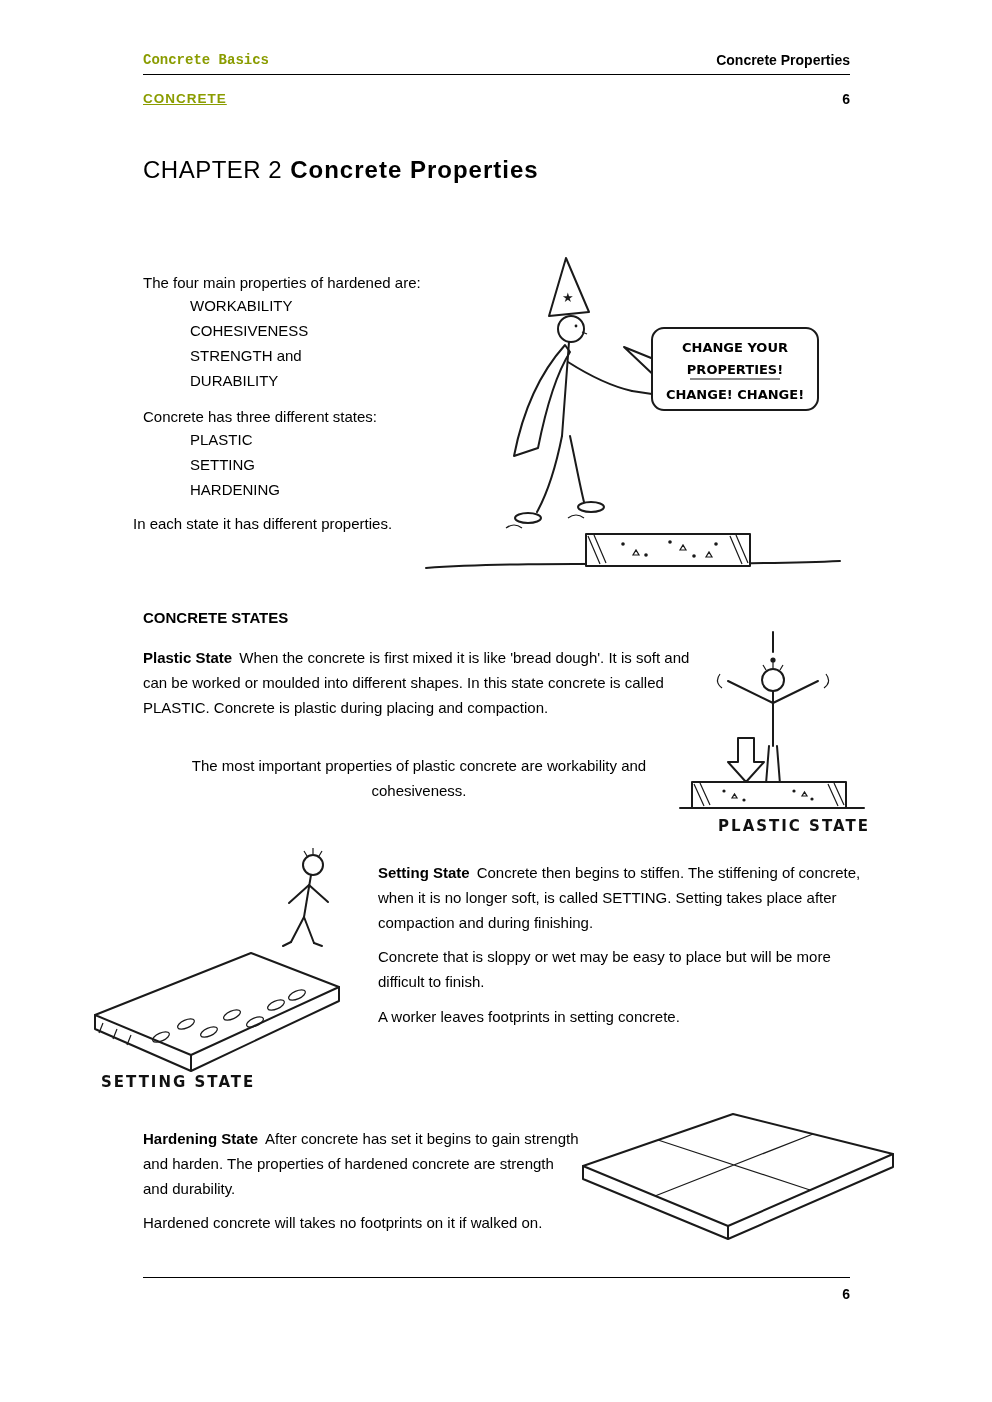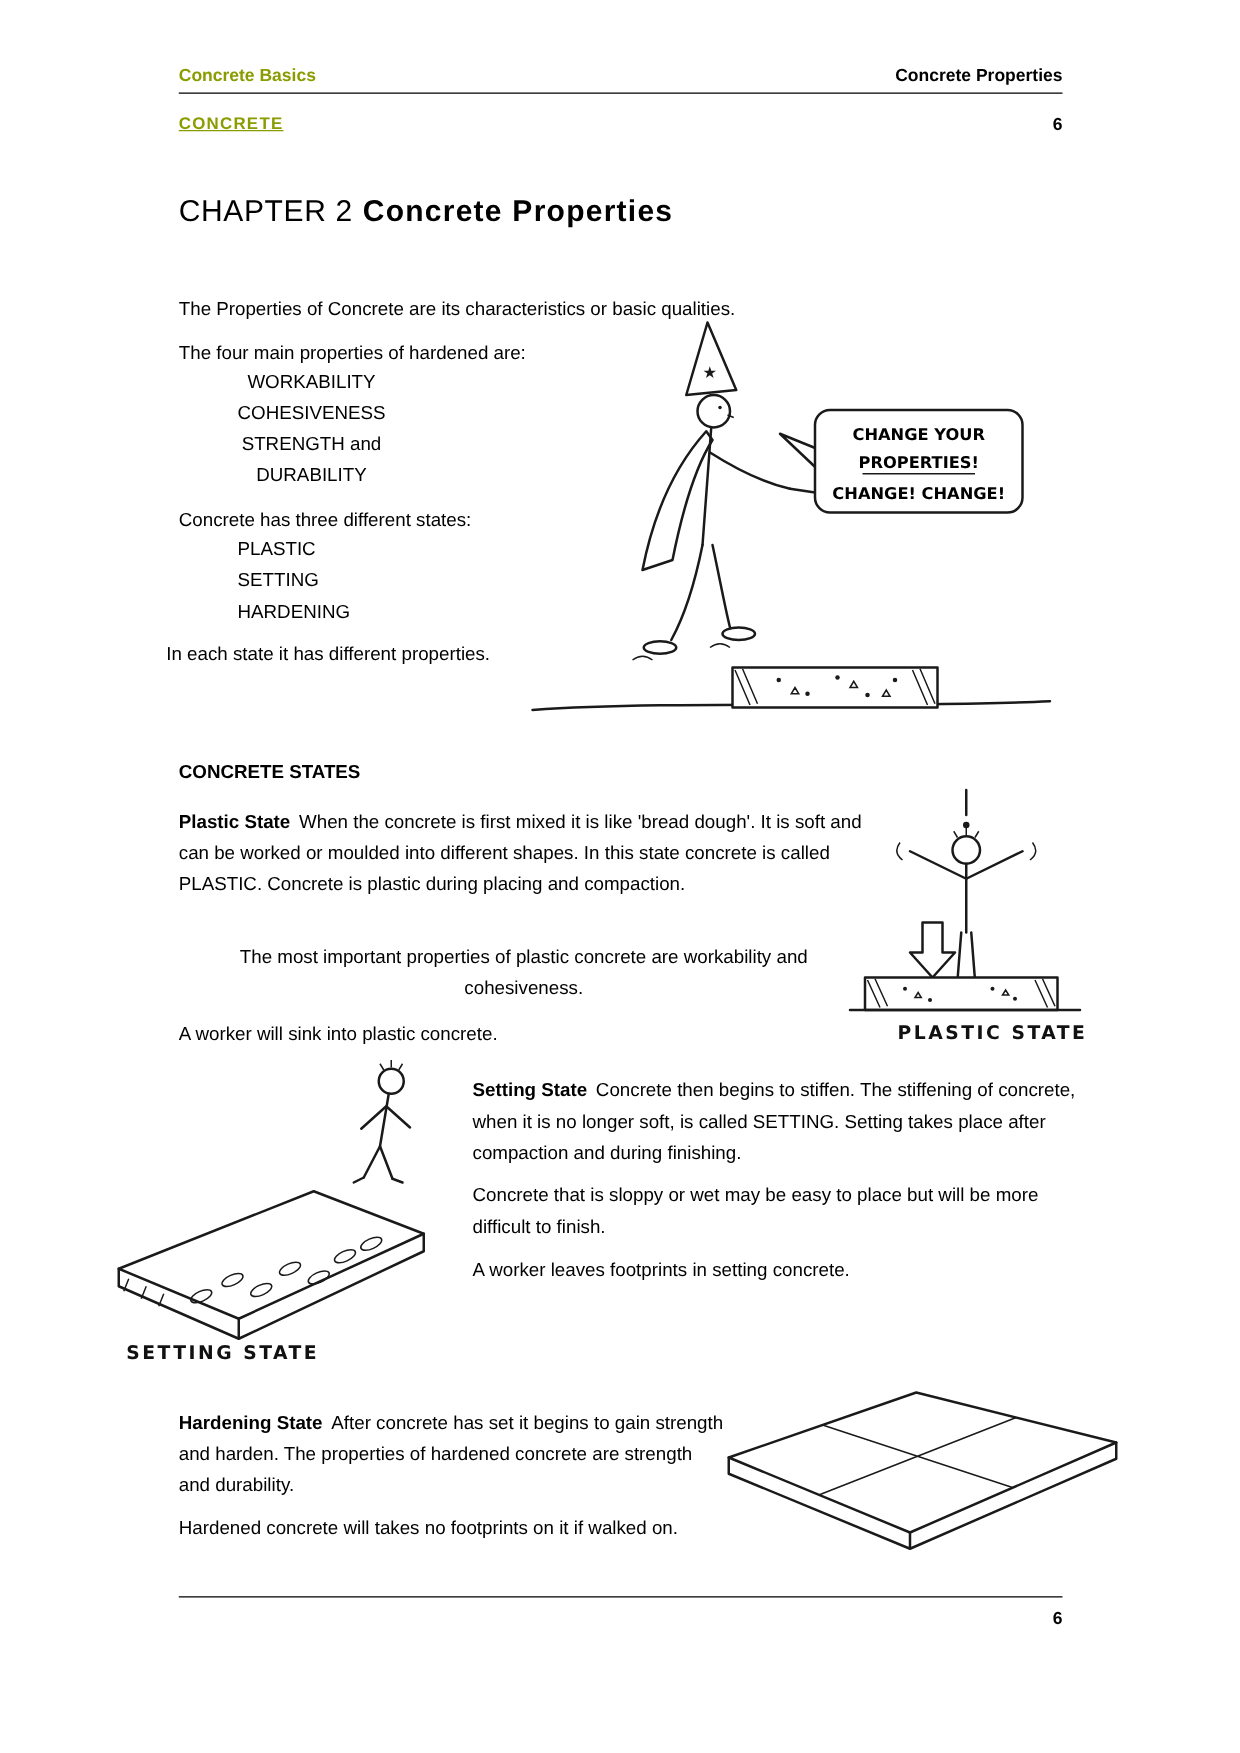--- a/index.html
+++ b/index.html
@@ -8,21 +8,21 @@
     position:relative;
     width:992px; height:1402px;
     background:#fff;
     font-family:"Liberation Sans","DejaVu Sans",sans-serif;
     color:#000;
     overflow:hidden;
   }
   .abs { position:absolute; }
 
   
-  .hdr-left  { left:143px; top:52px; font-size:14px; font-weight:bold; color:var(--accent,#8a9c00); }
+  .hdr-left  { left:143px; top:52px; font-size:14px; font-weight:bold; color:var(--accent,#8a9c00);font-family:Liberation Mono, monospace; }
   .hdr-right { right:142px; top:52px; font-size:14px; font-weight:bold; }
   .rule { left:143px; width:707px; height:1px; background:#000; }
   .top-rule { top:74px; }
   .bottom-rule { top:1277px; }
   .contents-link {
     left:143px; top:91px; font-size:13.5px; font-weight:bold;
     color:var(--accent,#8a9c00); letter-spacing:1px;
     text-decoration:underline; cursor:pointer;
   }
   .pagenum-top    { right:142px; top:91px;  font-size:14px; font-weight:bold; }
@@ -30,21 +30,21 @@
 
   
   .chapter-title { left:143px; top:156px; font-size:24px; letter-spacing:0.5px;text-align:center; }
   .chapter-title .chapter { font-weight:400; }
   .chapter-title .name { font-weight:700; margin-left:8px; letter-spacing:1px; }
 
   
   .para { font-size:15px; line-height:25px; }
   .p-intro1 { left:143px; top:235px; width:620px; }
   .p-intro2 { left:143px; top:270px; width:620px; }
-  .ul-props  { left:190px; top:293px; list-style:none;text-align:center; }
+  .ul-props  { left:190px; top:293px; list-style:none; }
   .ul-states { left:190px; top:427px; list-style:none; }
   .ul-props li, .ul-states li { font-size:15px; line-height:25px; }
   .p-intro3 { left:143px; top:404px; width:620px; }
   .p-intro4 { left:133px; top:511px; width:620px; }
 
   .heading-states { left:143px; top:609px; font-size:15px; font-weight:bold; }
 
   .plastic-p1 { left:143px; top:645px; width:552px; }
   .plastic-p2 { left:143px; top:753px; width:552px;text-align:center; }
   .plastic-p3 { left:143px; top:815px; width:552px; }
@@ -79,21 +79,20 @@
   <span class="abs hdr-left">Concrete Basics</span>
   <span class="abs hdr-right">Concrete Properties</span>
   <div class="abs rule top-rule"></div>
   <a href="#" class="abs contents-link">CONCRETE</a>
   <span class="abs pagenum-top">6</span>
 
   <h1 class="abs chapter-title">
     <span class="chapter">CHAPTER 2</span><span class="name">Concrete Properties</span>
   </h1>
 
-  <p class="abs para p-intro1">The Properties of Concrete are its characteristics or basic qualities.</p>
   <p class="abs para p-intro2">The four main properties of hardened are:</p>
   <ul class="abs ul-props">
     <li>WORKABILITY</li>
     <li>COHESIVENESS</li>
     <li>STRENGTH and</li>
     <li>DURABILITY</li>
   </ul>
   <p class="abs para p-intro3">Concrete has three different states:</p>
   <ul class="abs ul-states">
     <li>PLASTIC</li>
@@ -142,21 +141,20 @@
     <line class="thin" x1="272" y1="129" x2="362" y2="129"></line>
     <text class="bubble-text" x="317" y="149" text-anchor="middle">CHANGE! CHANGE!</text>
   </svg>
 
   <h2 class="abs heading-states">CONCRETE STATES</h2>
 
   <p class="abs para plastic-p1">
     <span class="lead-label">Plastic State</span><span>When the concrete is first mixed it is like 'bread dough'. It is soft and can be worked or moulded into different shapes. In this state concrete is called PLASTIC. Concrete is plastic during placing and compaction.</span>
   </p>
   <p class="abs para plastic-p2">The most important properties of plastic concrete are workability and cohesiveness.</p>
-  <p class="abs para plastic-p3">A worker will sink into plastic concrete.</p>
 
   <svg class="abs plastic-svg" width="192" height="215" viewBox="0 0 192 215">
 
     <path class="sketch" d="M97,6 L97,26" stroke-width="3"></path>
     <circle class="ink" cx="97" cy="34" r="2.6"></circle>
 
     <circle class="sketch white" cx="97" cy="54" r="11"></circle>
     <path class="thin" d="M90,44 l-3,-5 M97,42 l0,-6 M104,44 l3,-5"></path>
 
     <path class="sketch" d="M97,65 L97,120"></path>

